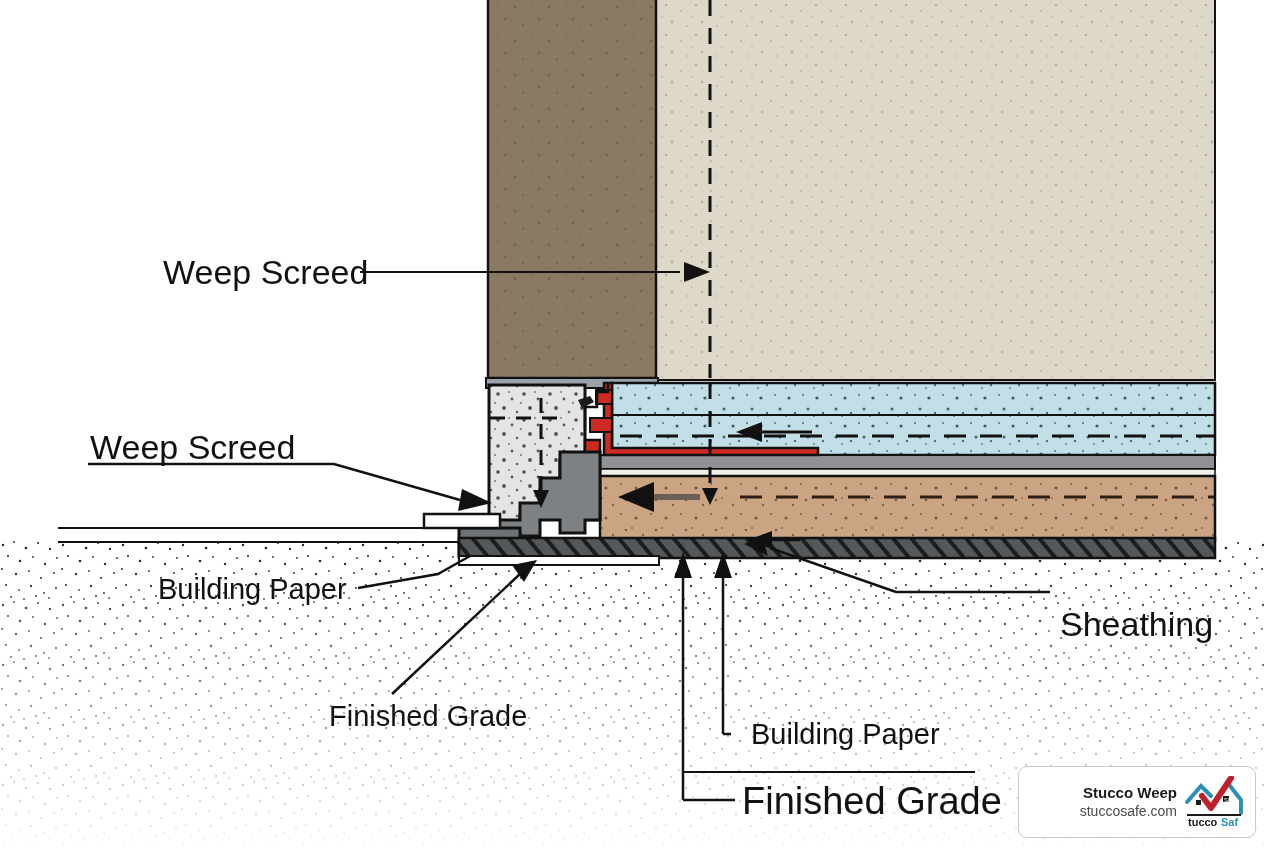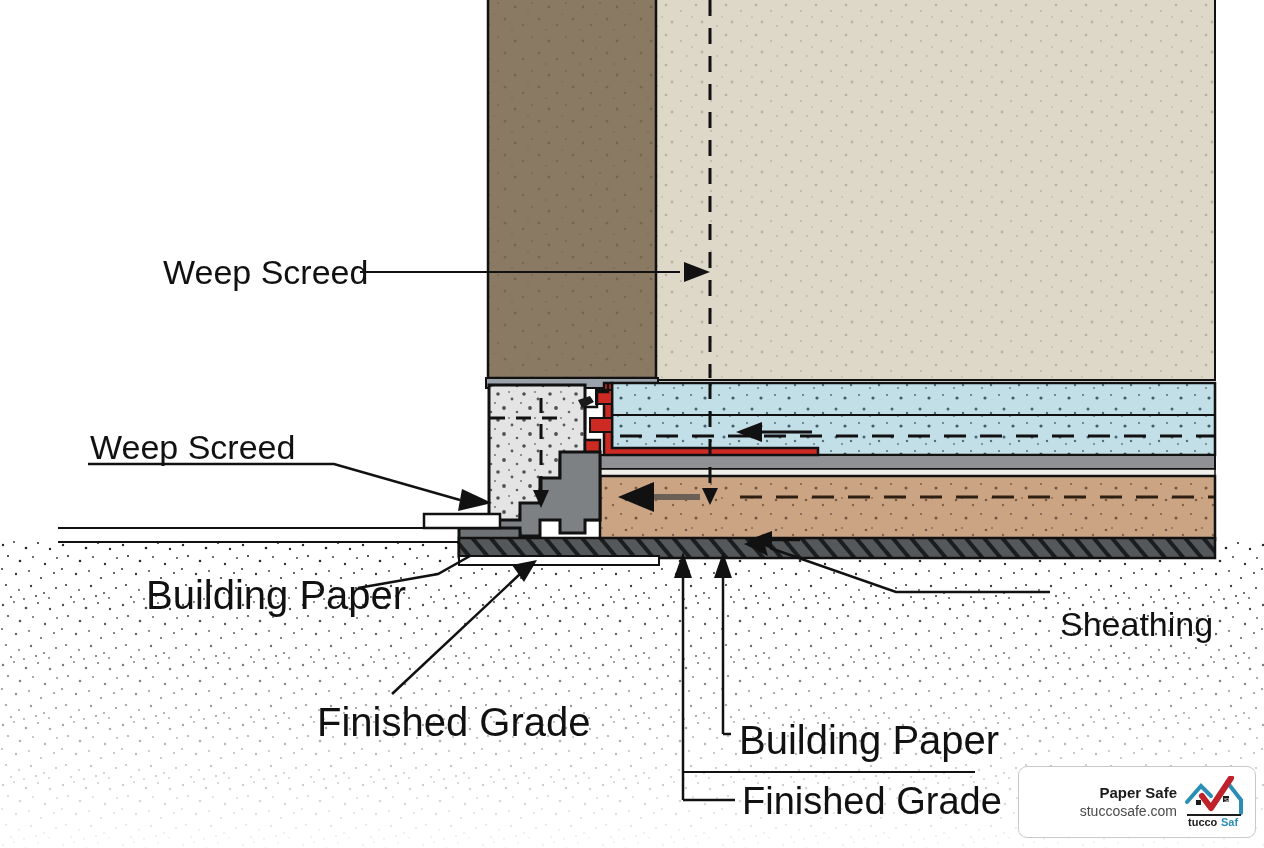--- a/index.html
+++ b/index.html
@@ -1,21 +1,21 @@
 <!DOCTYPE html>
 <html><head>
 <meta charset="utf-8">
 <style>
   html,body{margin:0;padding:0;background:#fff;}
   body{width:1264px;height:848px;overflow:hidden;font-family:"Liberation Sans",sans-serif;}
   #stage{position:relative;width:1004px;height:848px;background:#ffffff;}
   #svgroot{position:absolute;left:0;top:0;width:1264px;height:848px;}
   .lbl{position:absolute;color:#111;font-family:"Liberation Sans",sans-serif;white-space:nowrap;}
   .lbl-lg{font-size:34px;}
-  .lbl-md{font-size:40px;}
+  .lbl-md{font-size:29px;margin-left:12px;}
   .lbl-xl{font-size:38px;}
   #logo-box{position:absolute;left:1018px;top:766px;width:238px;height:72px;border:1px solid #c9c9c9;border-radius:9px;background:#fff;
             display:flex;align-items:center;justify-content:flex-end;padding-right:10px;box-sizing:border-box;}
   #logo-text{display:flex;flex-direction:column;align-items:flex-end;margin-right:6px;}
   #logo-name{font-size:15px;font-weight:bold;color:#1a1a1a;line-height:1.25;}
   #logo-url{font-size:14px;color:#4a4a4a;line-height:1.25;margin-left:8px;}
   #logo-mark{width:62px;height:52px;}
 </style>
 </head>
 <body>
@@ -242,21 +242,21 @@
   <div class="lbl lbl-md" style="left:317px;top:700px;">Finished Grade</div>
 
   <div class="lbl lbl-lg" style="left:1060px;top:577px;margin-top:28px;">Sheathing</div>
 
   <div class="lbl lbl-md" style="left:739px;top:718px;">Building Paper</div>
 
   <div class="lbl lbl-xl" style="left:742px;top:780px;">Finished Grade</div>
 
   <div id="logo-box">
     <div id="logo-text">
-      <div id="logo-name">Paper Safe</div>
+      <div id="logo-name">Stucco Weep</div>
       <div id="logo-url">stuccosafe.com</div>
     </div>
     <svg id="logo-mark" viewBox="0 0 62 52">
       <path d="M4,26 L18,10 L30,22 L44,6 L58,24 L58,38 L4,38 Z" fill="#ffffff"></path>
       <path d="M4,26 L18,10 L28,20" fill="none" stroke="#2b8fb5" stroke-width="4" stroke-linecap="round"></path>
       <path d="M44,6 L58,24 L58,37" fill="none" stroke="#2b8fb5" stroke-width="4" stroke-linecap="round"></path>
       <path d="M19,20 L28,32 L48,2" fill="none" stroke="#c0202a" stroke-width="6" stroke-linecap="round" stroke-linejoin="round"></path>
       <rect x="13" y="24" width="5" height="5" fill="#1a1a1a"></rect>
       <rect x="40" y="20" width="6" height="6" fill="#1a1a1a"></rect>
       <text x="41" y="26" font-family="Liberation Sans, sans-serif" font-size="6" fill="#ffffff">SI</text>

